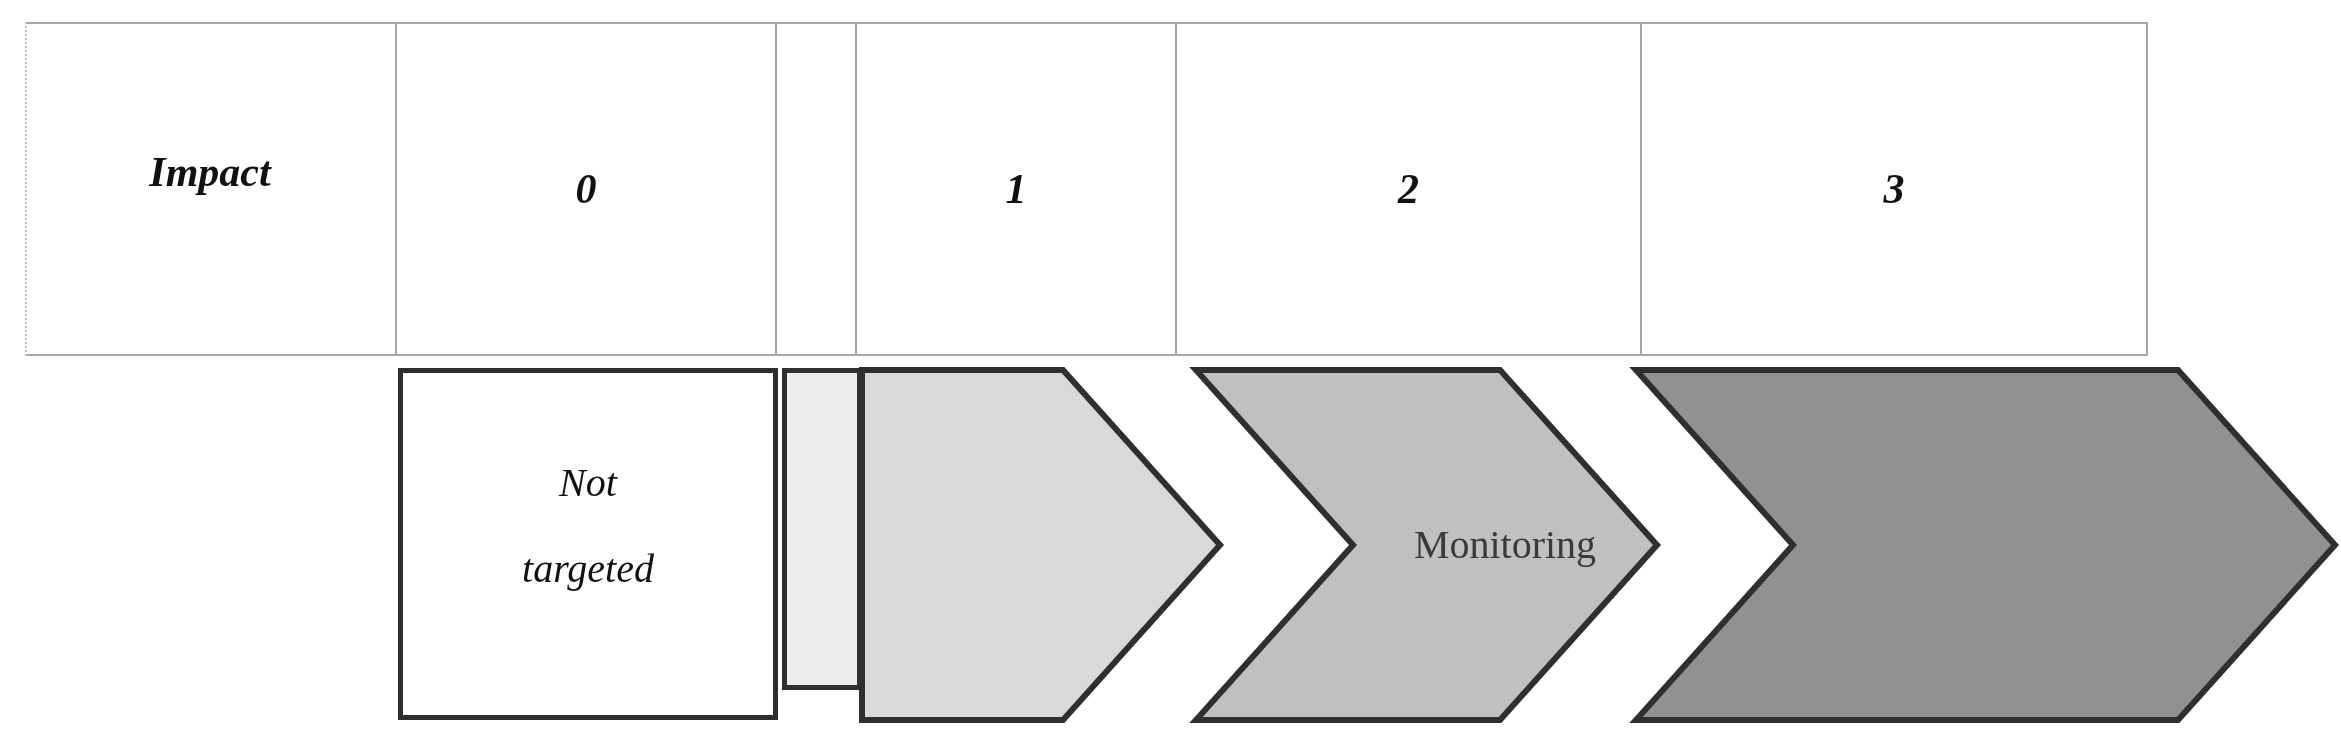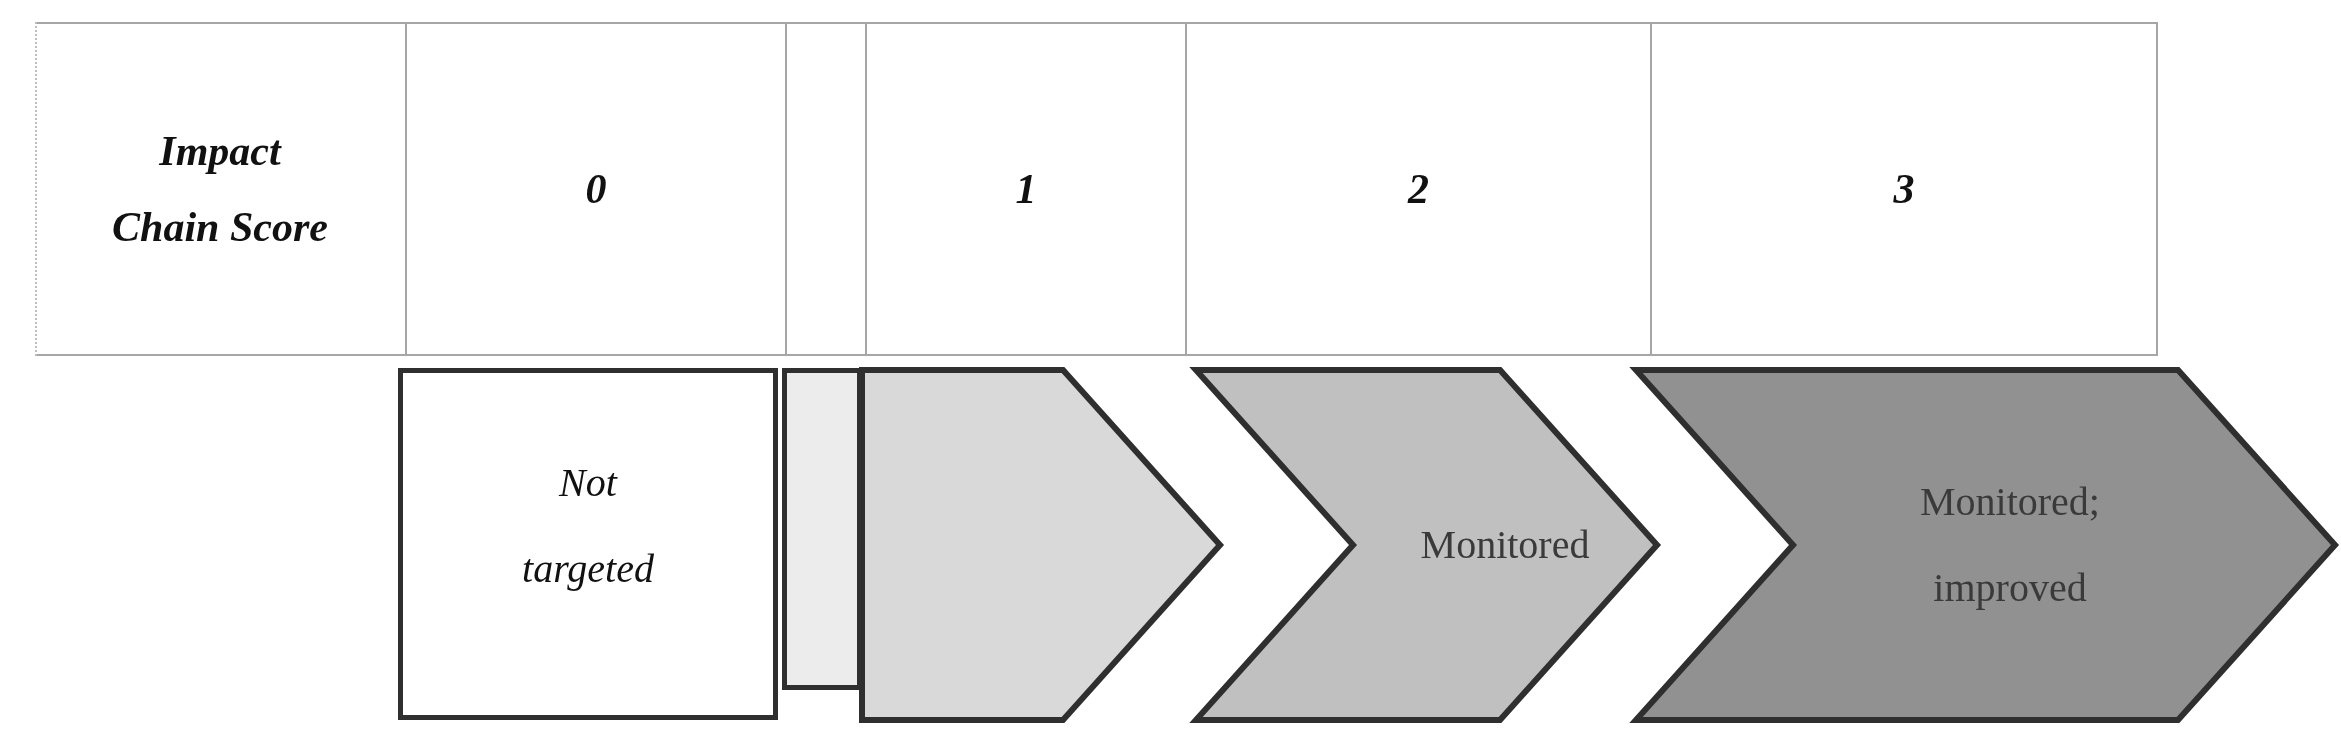--- a/index.html
+++ b/index.html
@@ -1,21 +1,21 @@
 <!DOCTYPE html>
 <html><head>
 <meta charset="utf-8">
 <style>
   html,body{margin:0;padding:0;background:#ffffff;}
   body{width:2341px;height:730px;font-family:"Liberation Serif",serif;position:relative;overflow:hidden;}
 
   #stage{position:absolute;left:0;top:0;width:2341px;height:730px;}
 
   
-  .score-table{position:absolute;left:35px;top:22px;width:2123px;height:334px;}
+  .score-table{position:absolute;left:25px;top:22px;width:2123px;height:334px;}
   .score-table .tbl-top,
   .score-table .tbl-bottom{position:absolute;left:0;width:2123px;height:2px;background:#a6a6a6;}
   .score-table .tbl-top{top:0;}
   .score-table .tbl-bottom{top:332px;}
   .score-table .tbl-left{position:absolute;left:0;top:0;width:0;height:334px;
        border-left:2px dotted #bdbdbd;}
   .score-table .tbl-right{position:absolute;left:2121px;top:0;width:2px;height:334px;background:#a6a6a6;}
   .vline{position:absolute;top:0;width:2px;height:334px;background:#a6a6a6;}
 
   .cell{position:absolute;top:0;height:334px;display:flex;flex-direction:column;
@@ -54,21 +54,20 @@
     <div class="tbl-right"></div>
 
     <div class="vline" style="left:370px;"></div>
     <div class="vline" style="left:750px;"></div>
     <div class="vline" style="left:830px;"></div>
     <div class="vline" style="left:1150px;"></div>
     <div class="vline" style="left:1615px;"></div>
 
     <div class="cell" style="left:0px;width:370px;">
       <div class="line l1">Impact</div>
-      <div class="line">Chain Score</div>
     </div>
 
     <div class="cell" style="left:372px;width:378px;">
       <div class="num">0</div>
     </div>
     <div class="cell" style="left:832px;width:318px;">
       <div class="num">1</div>
     </div>
     <div class="cell" style="left:1152px;width:463px;">
       <div class="num">2</div>
@@ -94,22 +93,18 @@
 
     <div class="lbl ital" style="left:398px;top:368px;width:380px;height:316px;">
       <span class="t1">Not</span>
       <span>targeted</span>
     </div>
 
     <div class="lbl" style="left:880px;top:370px;width:330px;height:350px;">
     </div>
 
     <div class="lbl single" style="left:1345px;top:370px;width:320px;height:350px;">
-      <span class="t1">Monitored</span>
+      <span class="t1">Monitoring</span>
     </div>
 
-    <div class="lbl" style="left:1800px;top:370px;width:420px;height:350px;">
-      <span class="t1">Monitored;</span>
-      <span>improved</span>
-    </div>
 
   </div>
 </div>
 
 </body></html>

